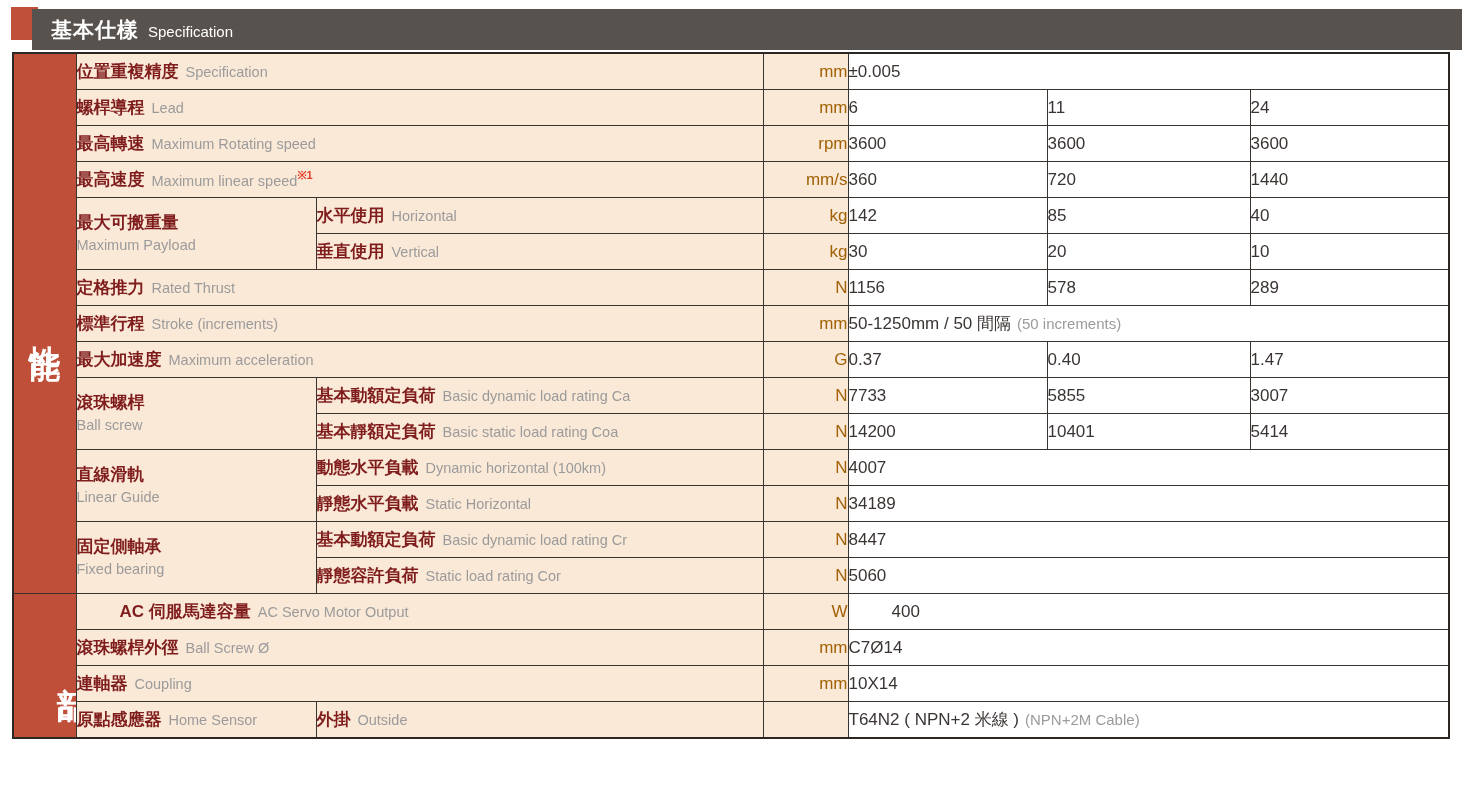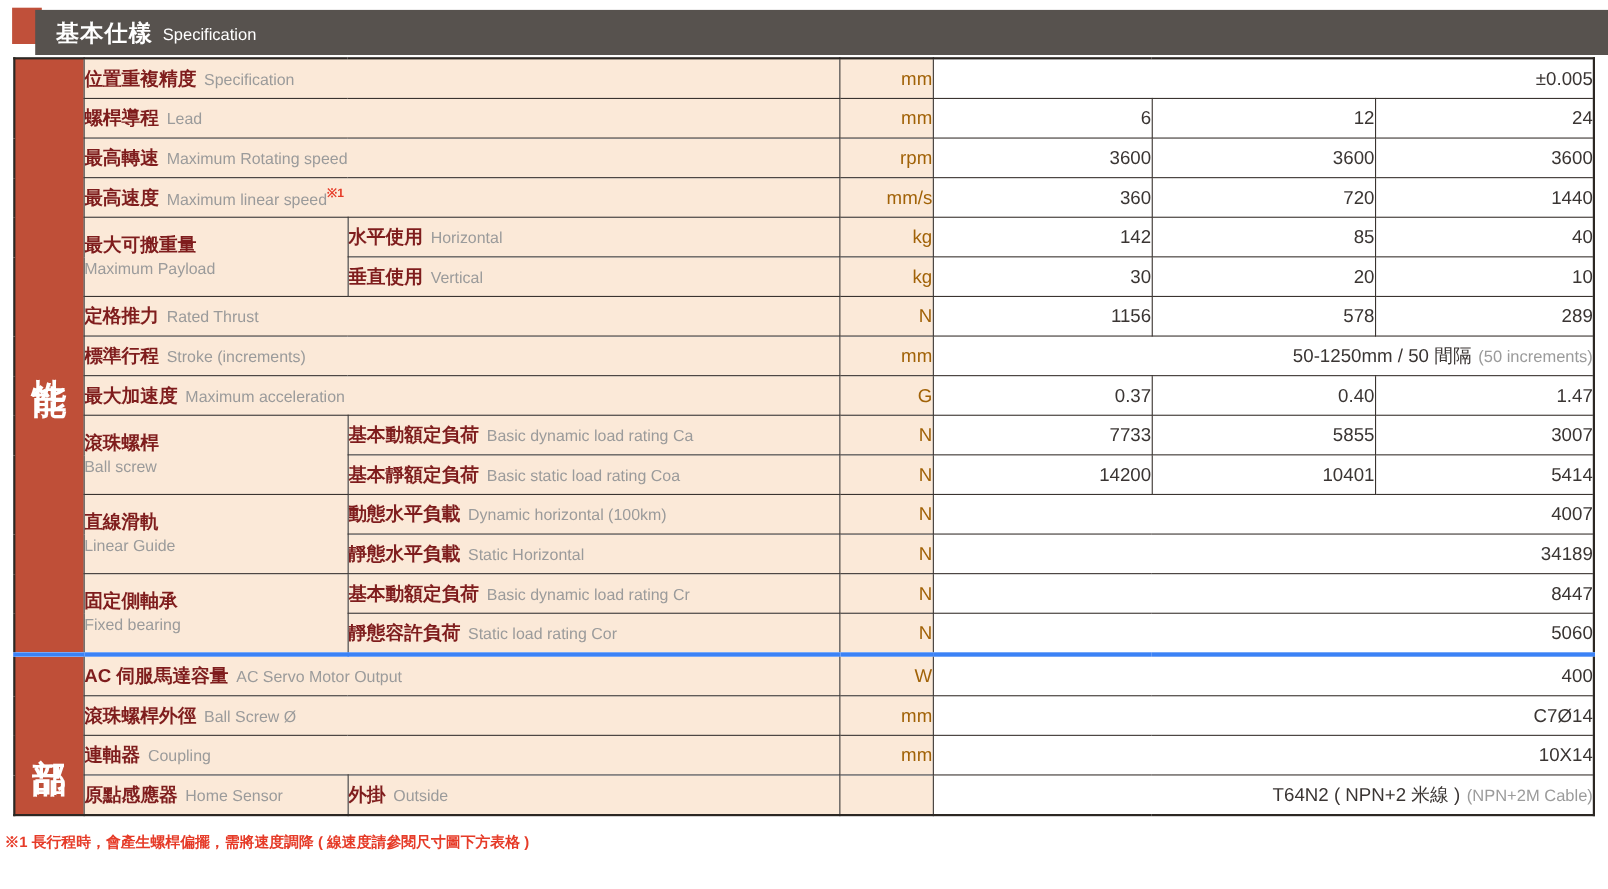--- a/index.html
+++ b/index.html
@@ -33,24 +33,24 @@
     color:#ffffff; font-size:31px; font-weight:bold; letter-spacing:4px;
     display:inline-block; line-height:1;
   }
   .c-label, .c-sub, .c-unit { background:#fbe9d8; }
   .c-label, .c-sub { padding-left:13px; }
   .zh { font-size:17px; font-weight:600; color:#7f1d1d; }
   .en { font-size:14.5px; color:#9b9b9b; margin-left:7px; }
   .stacked { line-height:1.5; }
   .stacked .zh, .stacked .en { display:block; margin-left:0; }
   .c-unit { text-align:right; padding-right:10px; font-size:17px; color:#a16207; }
-  .c-val { background:#ffffff; text-align:right; font-size:17px; color:#3a3533; }
+  .c-val { background:#ffffff; text-align:left; font-size:17px; color:#3a3533; }
   .val-note { color:#9b9b9b; font-size:15px; margin-left:6px;margin-top:24px; }
   sup.ref { color:#e63b28; font-size:11px; font-weight:bold; }
-  tr.sect td { border-top:4px solid #3b82f6; }
+  tr.sect td { border-top:1px solid #3b82f6;padding-left:43px; }
 
   
   .fn-zh {
     position:absolute; left:4px; top:757px; color:#e63b28;
     font-size:13.5px; font-weight:bold;
   }
   .fn-en {
     position:absolute; left:4px; top:779px; color:#8f8f8f; font-size:13.5px;
   }
 </style>
@@ -85,21 +85,21 @@
         </td>
         <td class="c-unit">mm</td>
         <td class="c-val" colspan="3">±0.005</td>
       </tr>
       <tr>
         <td class="c-label" colspan="2">
           <span class="zh">螺桿導程</span><span class="en">Lead</span>
         </td>
         <td class="c-unit">mm</td>
         <td class="c-val">6</td>
-        <td class="c-val">12</td>
+        <td class="c-val">11</td>
         <td class="c-val">24</td>
       </tr>
       <tr>
         <td class="c-label" colspan="2">
           <span class="zh">最高轉速</span><span class="en">Maximum Rotating speed</span>
         </td>
         <td class="c-unit">rpm</td>
         <td class="c-val">3600</td>
         <td class="c-val">3600</td>
         <td class="c-val">3600</td>
@@ -252,15 +252,14 @@
           <span class="zh">外掛</span><span class="en">Outside</span>
         </td>
         <td class="c-unit"></td>
         <td class="c-val" colspan="3">
           <span>T64N2 ( NPN+2 米線 )</span><span class="val-note">(NPN+2M Cable)</span>
         </td>
       </tr>
     </tbody>
   </table>
 
-  <div class="fn-zh">※1 長行程時，會產生螺桿偏擺，需將速度調降 ( 線速度請參閱尺寸圖下方表格 )</div>
 
 </div>
 
 </body></html>

